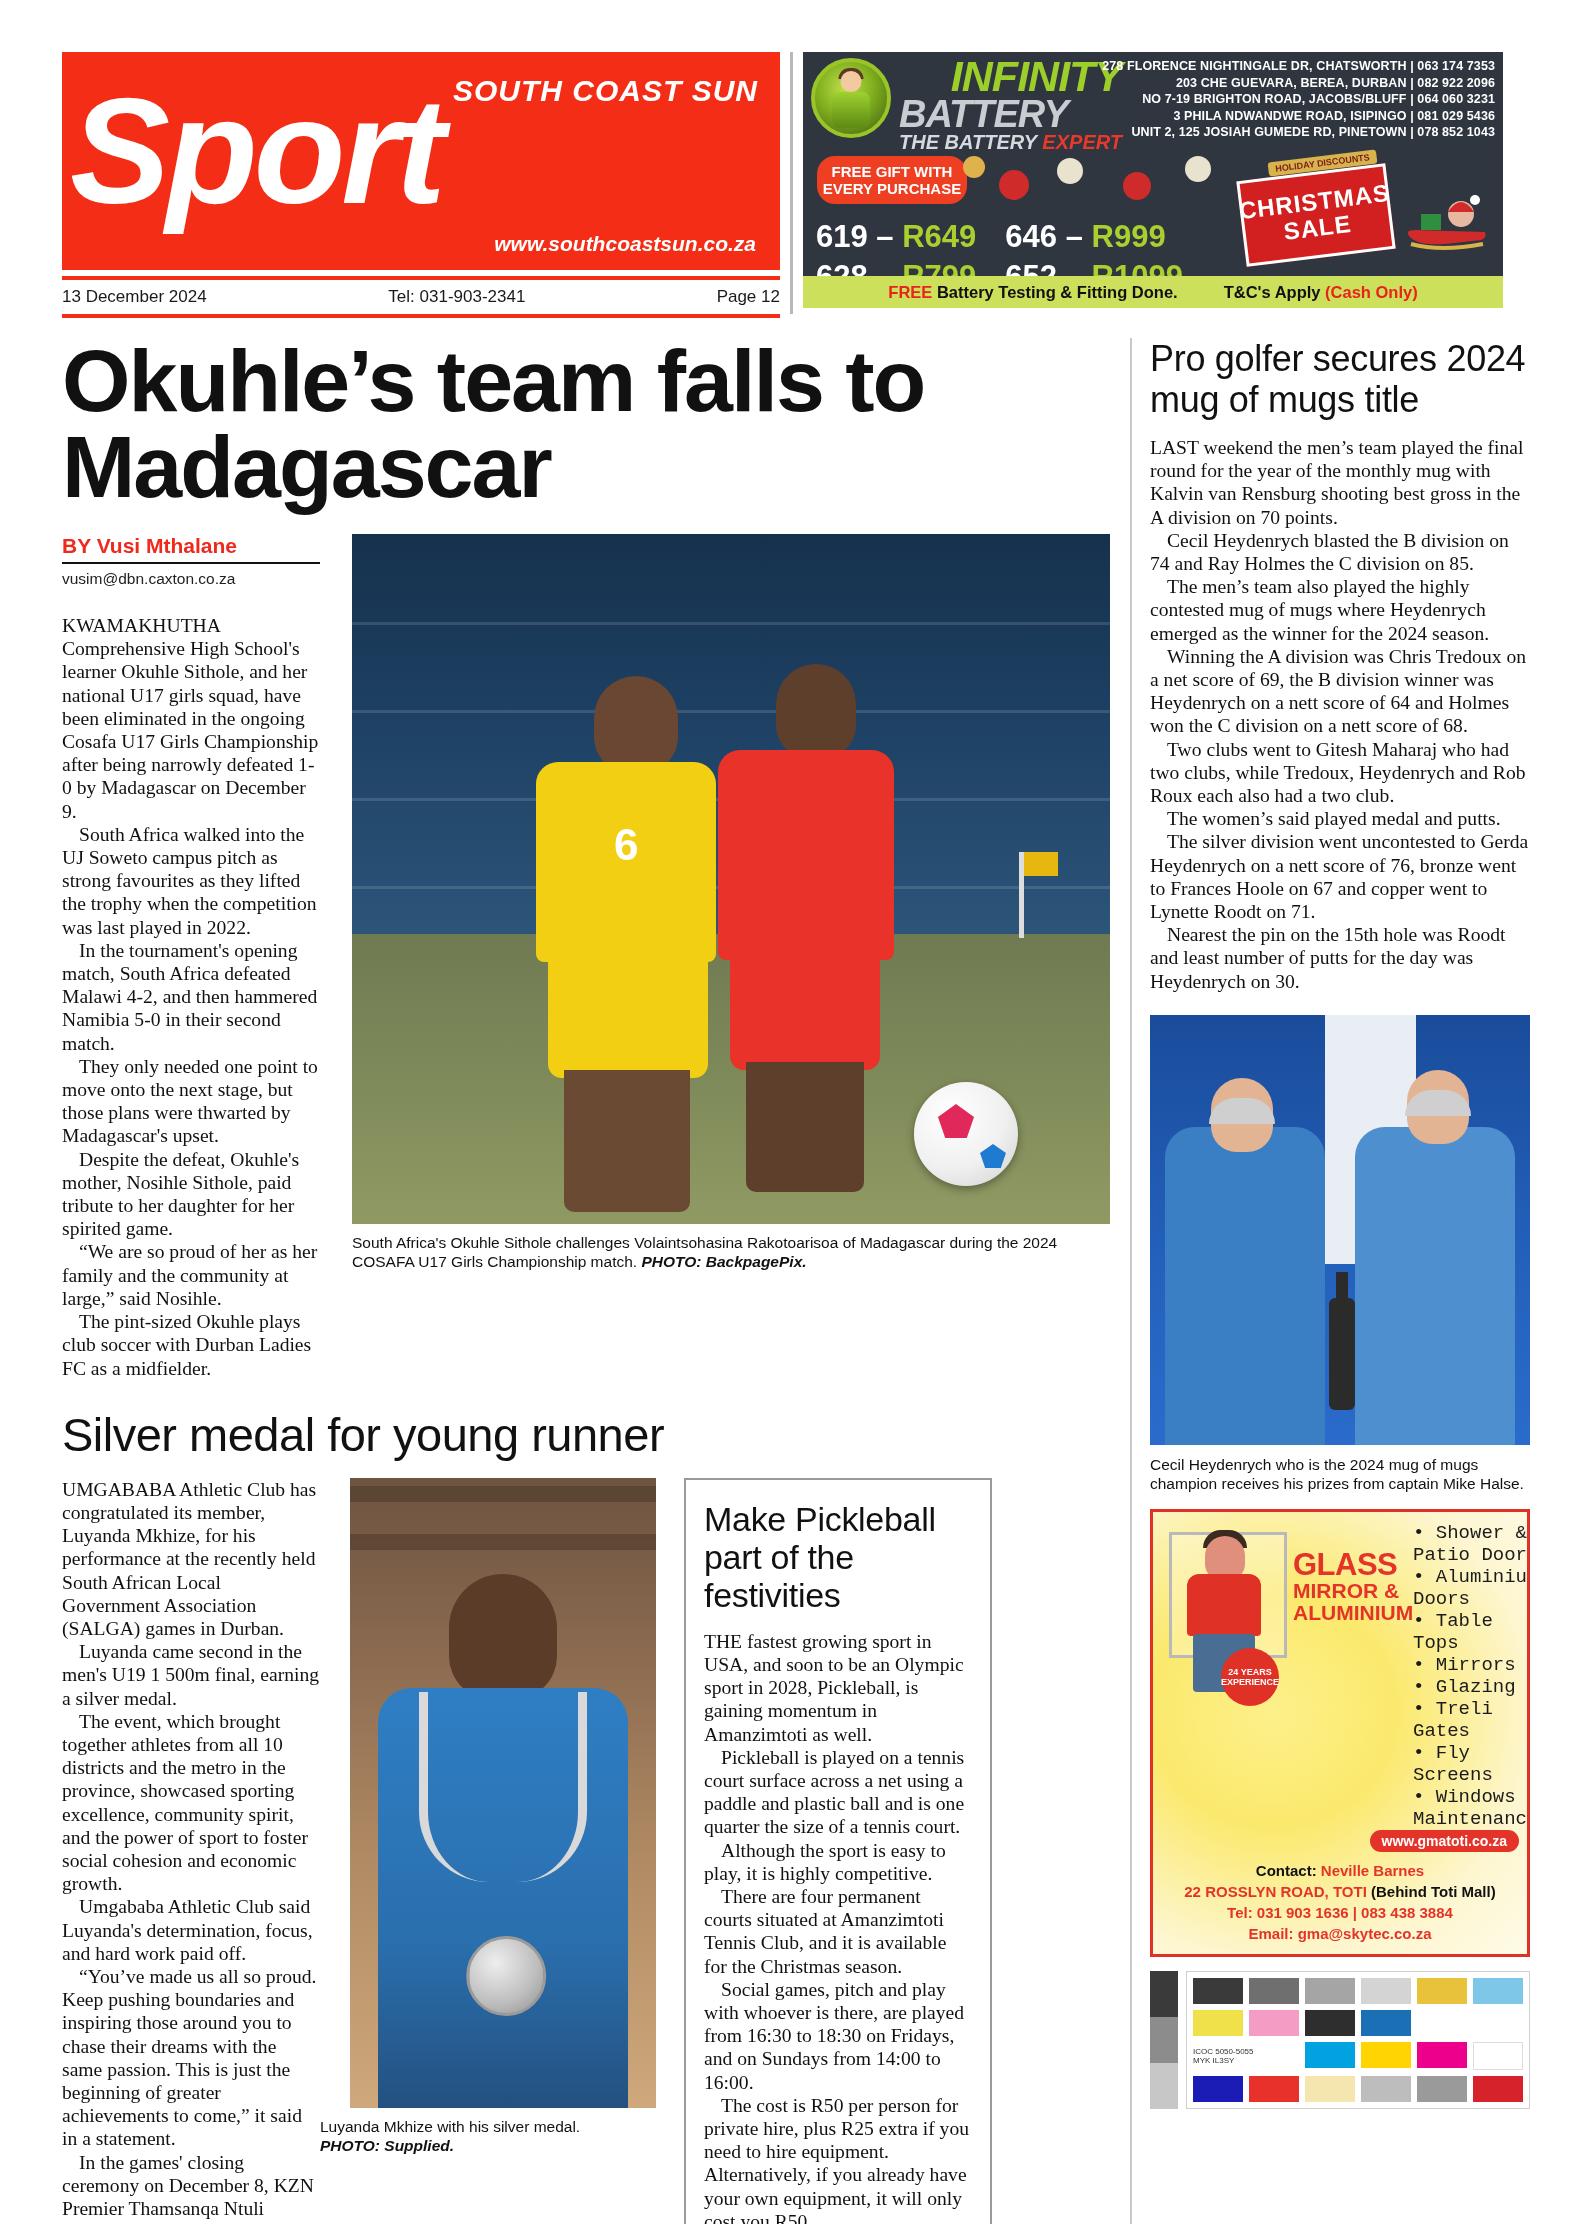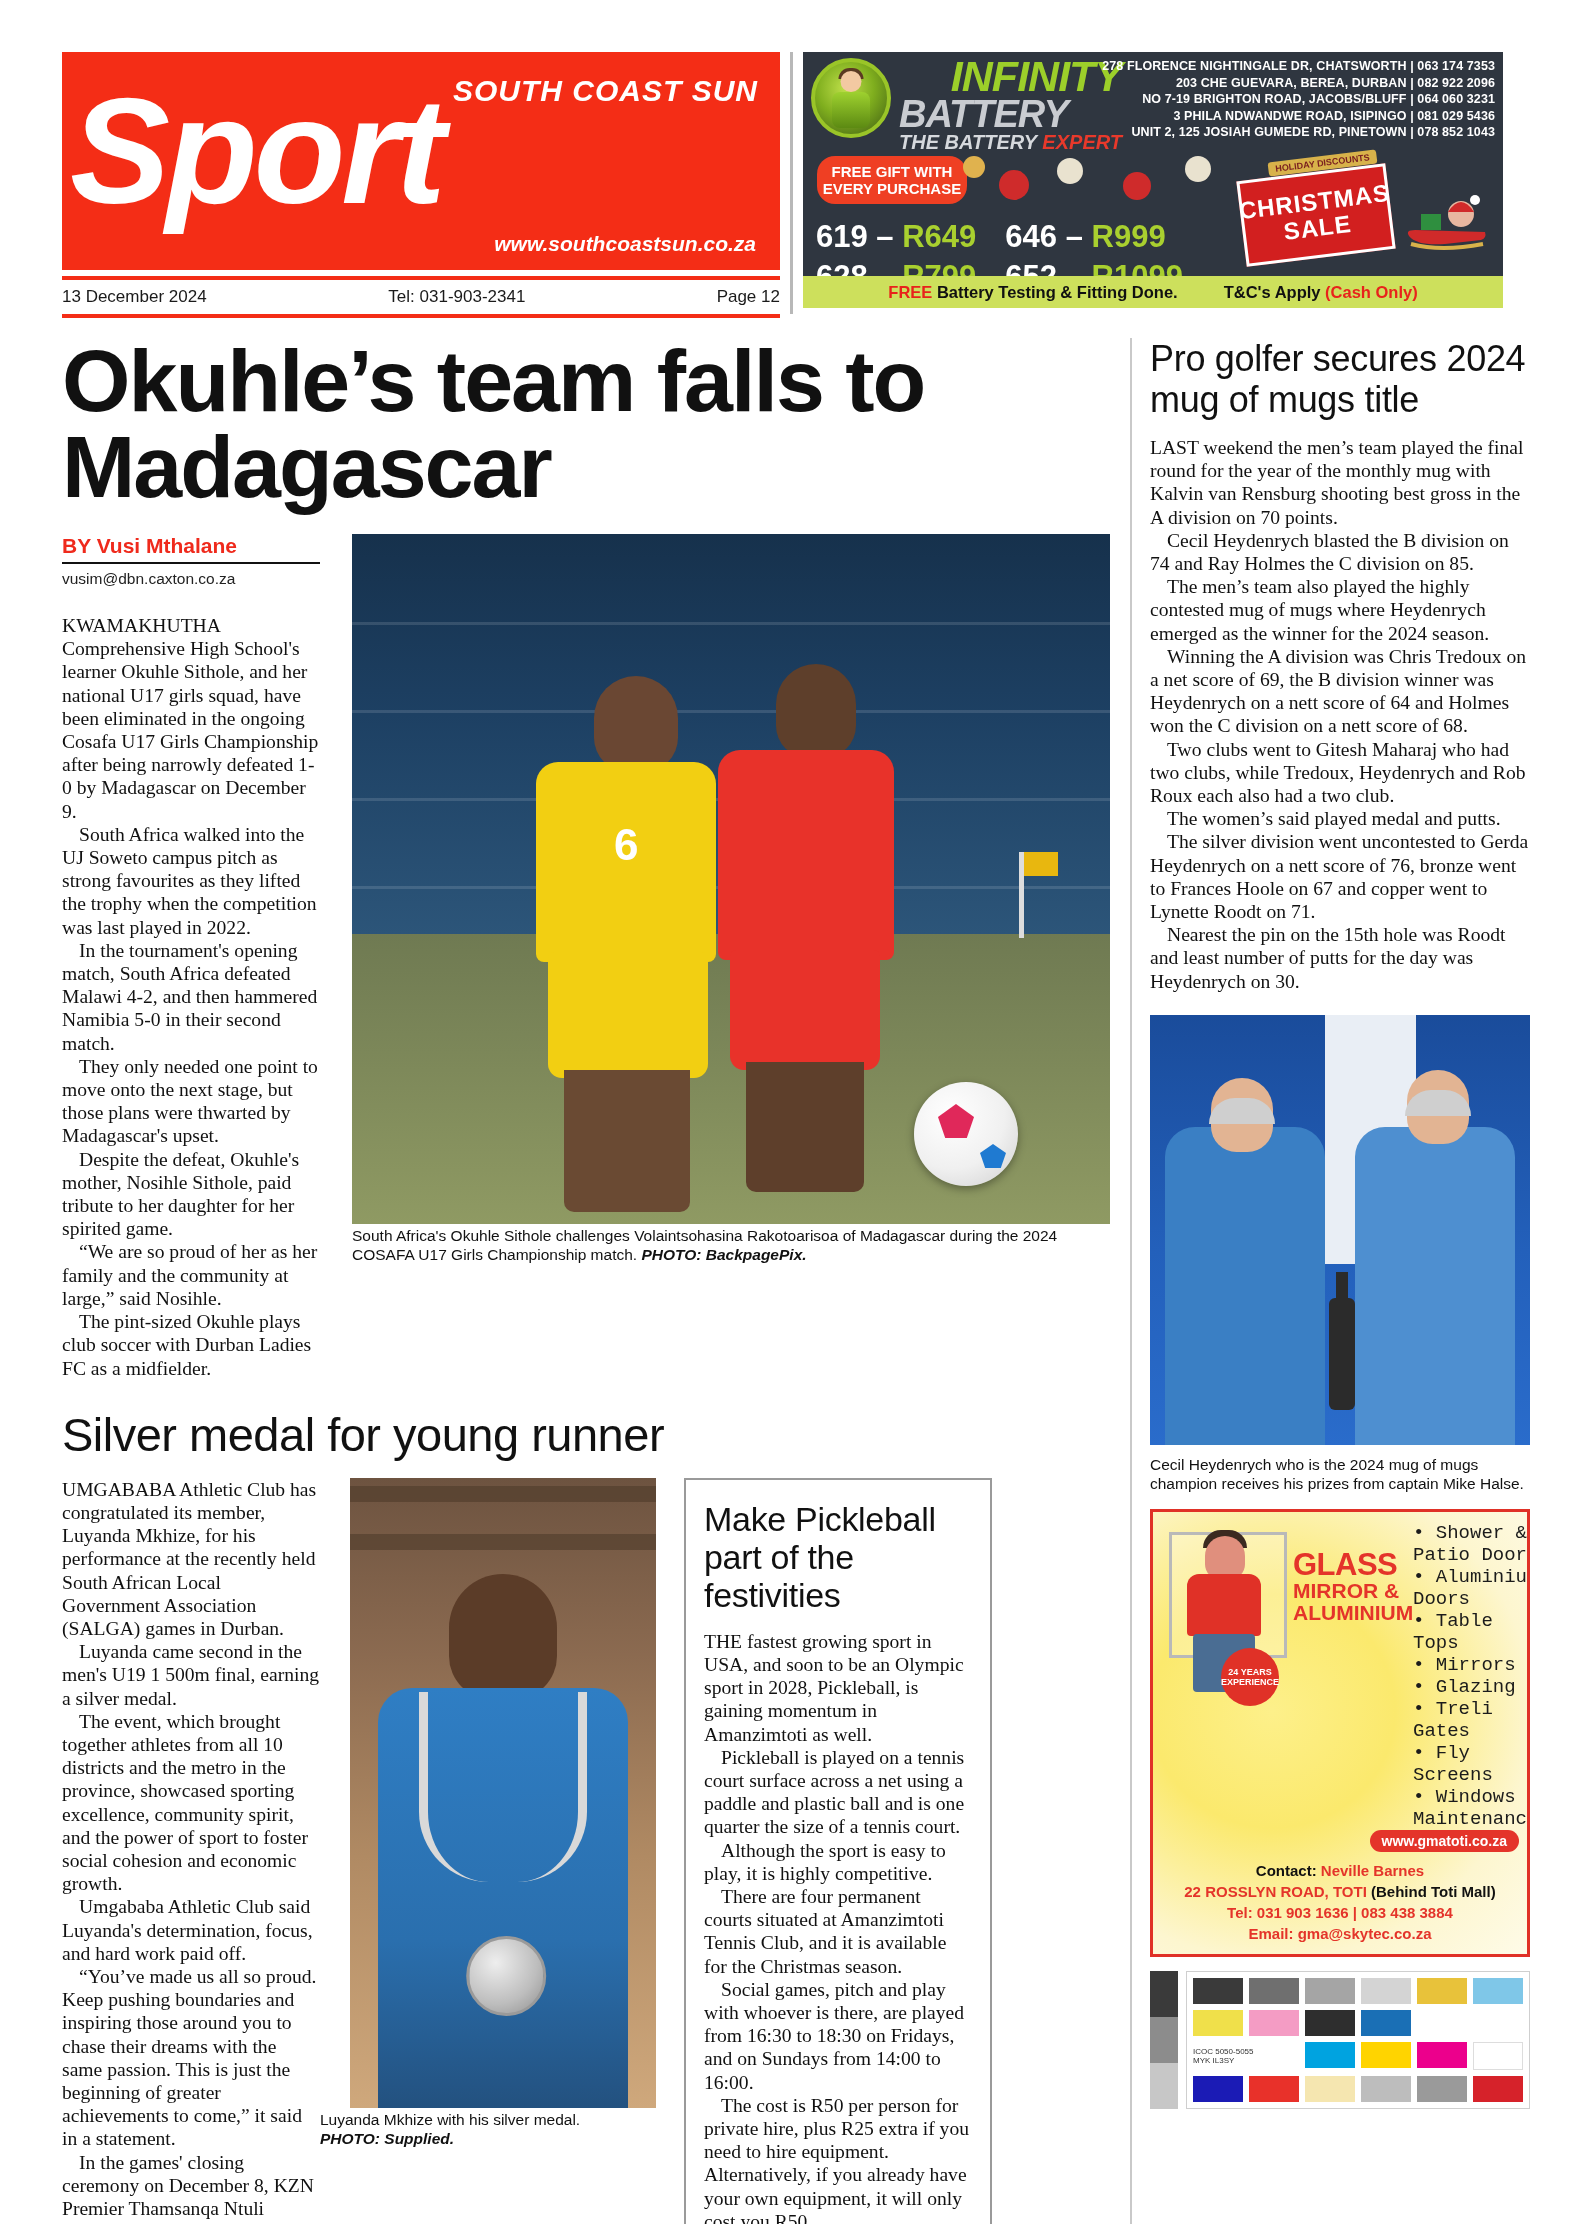--- a/index.html
+++ b/index.html
@@ -98,21 +98,21 @@
   .legs-r{position:absolute;left:64px;top:432px;width:118px;height:130px;background:#5e3f2b;border-radius:0 0 10px 10px;}
   .head-r{position:absolute;left:94px;top:34px;width:80px;height:94px;background:#5e3f2b;border-radius:42px 42px 34px 34px;}
   .ball{position:absolute;right:92px;bottom:38px;width:104px;height:104px;border-radius:50%;
     background:radial-gradient(circle at 36% 32%,#fff 0%,#f0f0f0 55%,#cfcfcf 100%);box-shadow:0 3px 8px rgba(0,0,0,.35);}
   .ball:before{content:"";position:absolute;left:24px;top:22px;width:36px;height:34px;background:#e0285a;
     clip-path:polygon(50% 0,100% 38%,80% 100%,20% 100%,0 38%);}
   .ball:after{content:"";position:absolute;right:12px;bottom:18px;width:26px;height:24px;background:#1f7ad1;
     clip-path:polygon(50% 0,100% 38%,80% 100%,20% 100%,0 38%);}
   .corner-flag{position:absolute;right:86px;top:318px;width:5px;height:86px;background:#ddd;}
   .corner-flag:after{content:"";position:absolute;left:5px;top:0;width:34px;height:24px;background:#e8b70f;}
-  .caption{font-family:"Liberation Sans",sans-serif;font-size:15.5px;line-height:19px;color:#111;margin-top:2px;}
+  .caption{font-family:"Liberation Sans",sans-serif;font-size:15.5px;line-height:19px;color:#111;margin-top:9px;}
   .caption i{font-weight:bold;font-style:italic;}
 
   h2.head-sec{font-family:"Liberation Sans",sans-serif;font-weight:normal;font-size:47px;line-height:50px;
     margin:30px 0 18px 0;color:#111;letter-spacing:-.5px;}
   h2.head-col{font-family:"Liberation Sans",sans-serif;font-weight:normal;font-size:34px;line-height:38px;
     margin:0 0 16px 0;color:#111;letter-spacing:-.3px;}
   h2.head-right{font-family:"Liberation Sans",sans-serif;font-weight:normal;font-size:36px;line-height:41px;
     margin:0 0 16px 0;color:#111;letter-spacing:-.3px;}
 
   .runner-photo{width:306px;height:630px;margin-left:30px;position:relative;overflow:hidden;background:#8a6a52;}

